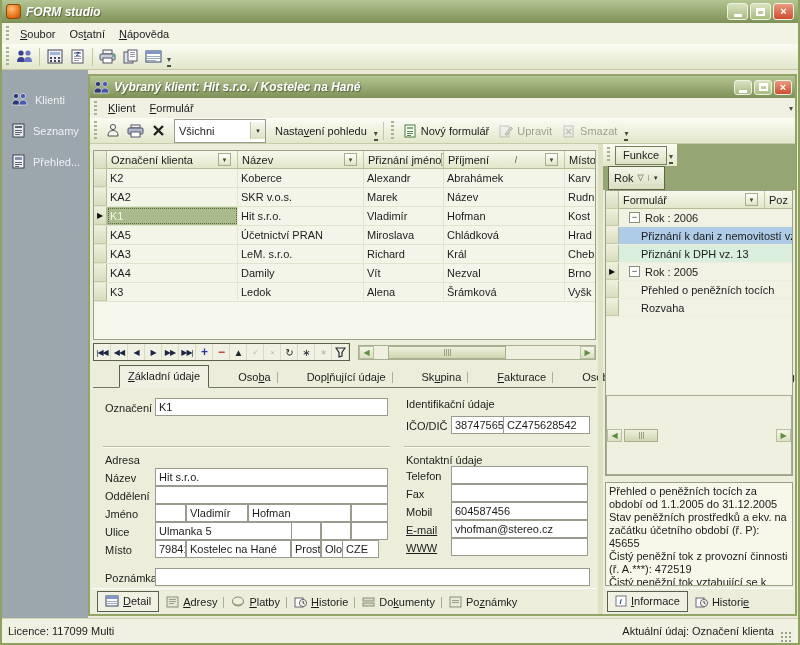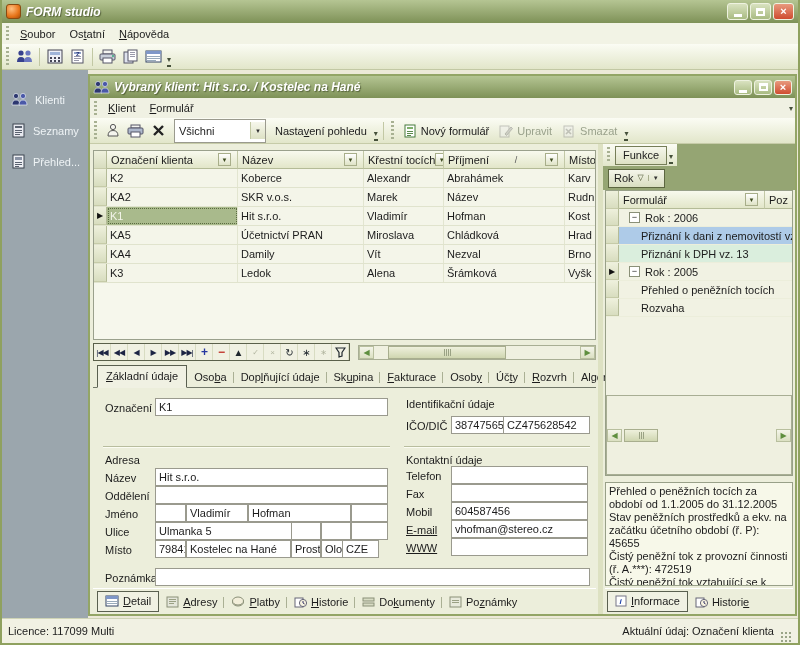--- a/index.html
+++ b/index.html
@@ -111,21 +111,21 @@
   background:linear-gradient(180deg,#eef0dc,#cfd6b0); border:1px solid #a8ae8e;
   display:flex; align-items:center; justify-content:center; gap:1px; }
 .sc-thumb i { width:1px; height:7px; background:#9aa284; }
 .sc-spacer { flex:1; }
 .hscroll.right-sb { margin:0; }
 .hscroll .sc-thumb.small { width:34px; margin-left:2px; }
 
 
 .tabstrip { position:absolute; left:3px; right:2px; top:222px; height:22px;
   display:flex; align-items:flex-end; border-bottom:1px solid #72786a; padding-left:4px; }
-.tab { padding:3px 7px 4px; position:relative; white-space:nowrap; color:#1c1c1c; }
+.tab { padding:3px 7px 4px; position:relative; white-space:nowrap; color:#1c1c1c;margin-left:22px; }
 .tab:not(.active):not(:last-child)::after { content:""; position:absolute; right:0; top:4px;
   bottom:4px; width:1px; background:#aab094; }
 .tab.active { background:#f0f1e3; border:1px solid #5a6050; border-bottom:1px solid #f0f1e3;
   margin-bottom:-1px; padding:4px 8px 5px; }
 .btabstrip { position:absolute; left:3px; right:2px; bottom:2px; height:24px;
   display:flex; align-items:flex-end; border-top:1px solid #fff; padding-left:4px; }
 .btab { display:flex; align-items:center; gap:4px; padding:3px 7px 4px; position:relative; }
 .btab:not(.active):not(:last-child)::after { content:""; position:absolute; right:0; top:4px;
   bottom:4px; width:1px; background:#aab094; }
 .btab.active { background:#f0f1e3; border:1px solid #5a6050; border-top:1px solid #5a6050; }
@@ -138,21 +138,21 @@
   padding:2px 3px 0; white-space:nowrap; overflow:hidden; }
 .sepline { position:absolute; height:2px; border-top:1px solid #b8bd9e; border-bottom:1px solid #fbfcf2; }
 
 
 .funkce-row { position:absolute; left:0; top:0; right:0; height:22px; background:var(--groupby-olive); }
 .funkce-pale { position:absolute; left:0; top:0; width:74px; height:22px;
   background:linear-gradient(180deg,#fbfcf4,#e2e6ca); display:flex; align-items:center; }
 .funkce-btn { border:1px solid #767e58; background:linear-gradient(180deg,#f6f7ec,#dde1c4);
   padding:2px 7px 3px; margin-left:1px; }
 .groupby { position:absolute; left:0; top:22px; right:0; height:24px; background:var(--groupby-olive);
-  display:flex; align-items:center; }
+  display:flex; }
 .rok-btn { margin-left:5px; display:flex; align-items:center; gap:4px; border:1px solid #5c6640;
   background:linear-gradient(180deg,#f4f5ea,#d9dec0); padding:2px 5px 3px; }
 .rok-btn .dd2 { font-size:6px; color:#333; border-left:1px solid #a8ae8e; padding-left:4px; }
 .rok-btn .sd { font-size:8px; color:#4a5230; }
 .list-box { position:absolute; left:2px; right:2px; top:46px; height:286px; border:1px solid #98a088;
   background:#f1f2e3; display:flex; flex-direction:column; overflow:hidden; }
 .l-header { display:flex; height:18px; flex:none; }
 .l-row { display:flex; height:18px; flex:none; border-bottom:1px solid #eceedb; }
 .l-cell { flex:1; display:flex; align-items:center; padding-left:4px; white-space:nowrap; overflow:hidden; }
 .l-cell.indent { padding-left:22px; }
@@ -392,21 +392,21 @@
             <div class="gutter"></div>
             <div class="g-hcell w1">
               <span>Označení klienta</span>
               <span class="hd-btn">▼</span>
             </div>
             <div class="g-hcell w2">
               <span>Název</span>
               <span class="hd-btn">▼</span>
             </div>
             <div class="g-hcell w3">
-              <span>Křestní tocích</span>
+              <span>Přiznání jméno</span>
               <span class="hd-btn">▼</span>
             </div>
             <div class="g-hcell w4">
               <span>Příjmení</span>
               <span class="sortmark">/</span>
               <span class="hd-btn">▼</span>
             </div>
             <div class="g-hcell w5">
               <span>Místo</span>
             </div>
@@ -436,20 +436,28 @@
             <div class="g-cell w4">Hofman</div>
             <div class="g-cell w5">Kost</div>
           </div>
           <div class="g-row">
             <div class="gutter"></div>
             <div class="g-cell w1">KA5</div>
             <div class="g-cell w2">Účetnictví PRAN</div>
             <div class="g-cell w3">Miroslava</div>
             <div class="g-cell w4">Chládková</div>
             <div class="g-cell w5">Hrad</div>
+          </div>
+          <div class="g-row">
+            <div class="gutter"></div>
+            <div class="g-cell w1">KA3</div>
+            <div class="g-cell w2">LeM. s.r.o.</div>
+            <div class="g-cell w3">Richard</div>
+            <div class="g-cell w4">Král</div>
+            <div class="g-cell w5">Cheb</div>
           </div>
           <div class="g-row">
             <div class="gutter"></div>
             <div class="g-cell w1">KA4</div>
             <div class="g-cell w2">Damily</div>
             <div class="g-cell w3">Vít</div>
             <div class="g-cell w4">Nezval</div>
             <div class="g-cell w5">Brno</div>
           </div>
           <div class="g-row">

